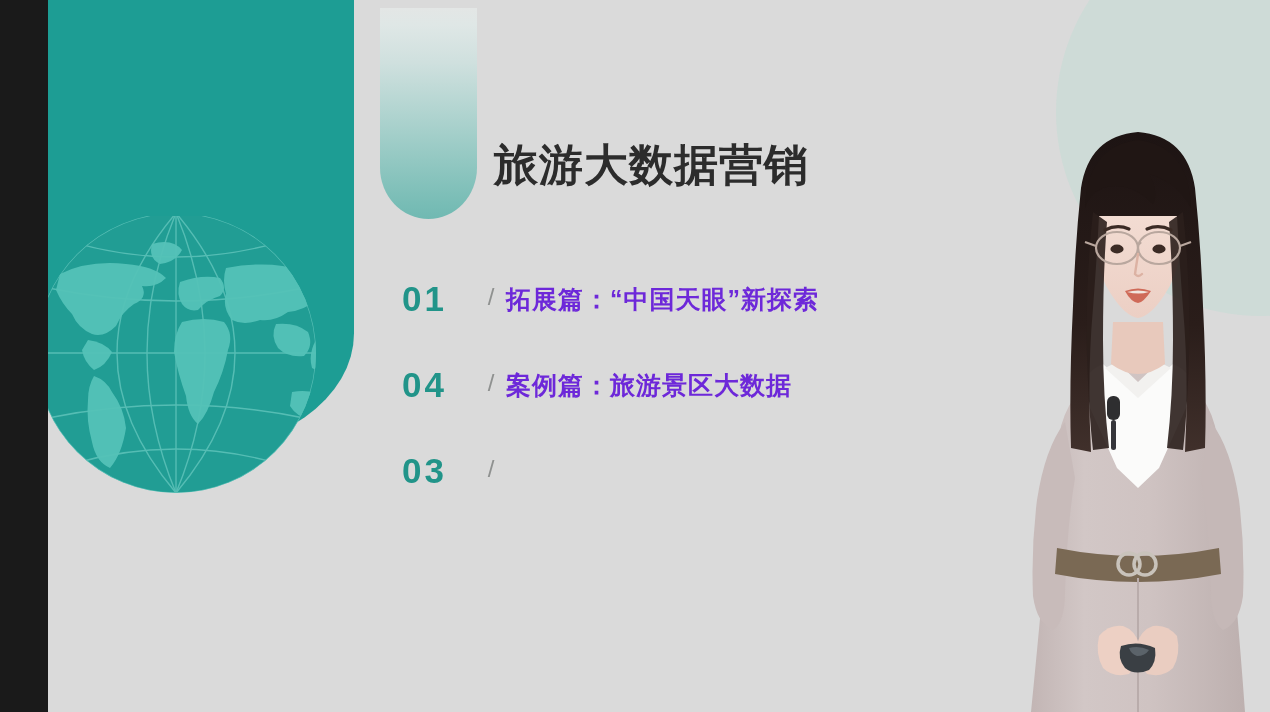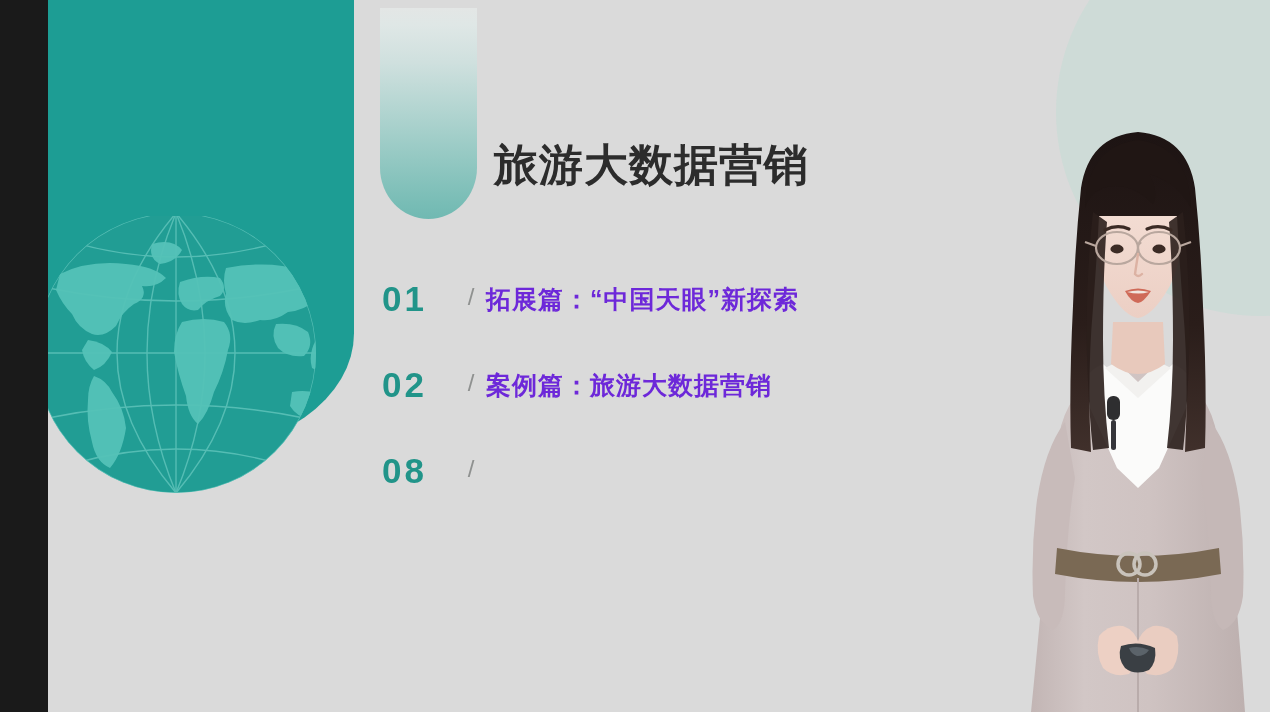--- a/index.html
+++ b/index.html
@@ -76,21 +76,21 @@
     font-weight: bold;
     color: #2c2c2c;
     letter-spacing: 1px;
     line-height: 1.15;
     white-space: nowrap;
   }
 
   
   .agenda {
     position: absolute;
-    left: 334px;
+    left: 354px;
     top: 256px;
     width: 640px;
   }
   .agenda-item {
     display: flex;
     align-items: center;
     height: 86px;
   }
   .agenda-num {
     font-size: 35px;
@@ -195,27 +195,27 @@
 
   <div class="agenda">
 
     <div class="agenda-item">
       <span class="agenda-num">01</span>
       <span class="agenda-slash">/</span>
       <span class="agenda-label">拓展篇：“中国天眼”新探索</span>
     </div>
 
     <div class="agenda-item">
-      <span class="agenda-num">02</span>
+      <span class="agenda-num">04</span>
       <span class="agenda-slash">/</span>
-      <span class="agenda-label">案例篇：旅游大数据营销</span>
+      <span class="agenda-label">案例篇：旅游景区大数据</span>
     </div>
 
     <div class="agenda-item">
-      <span class="agenda-num">08</span>
+      <span class="agenda-num">03</span>
       <span class="agenda-slash">/</span>
     </div>
 
   </div>
 
   <div class="presenter">
     <svg width="365" height="616" viewBox="0 0 365 616">
       <defs>
         <linearGradient id="cardiganG" x1="0" y1="0" x2="1" y2="0">
           <stop offset="0%" stop-color="#c2b5b4"></stop>

